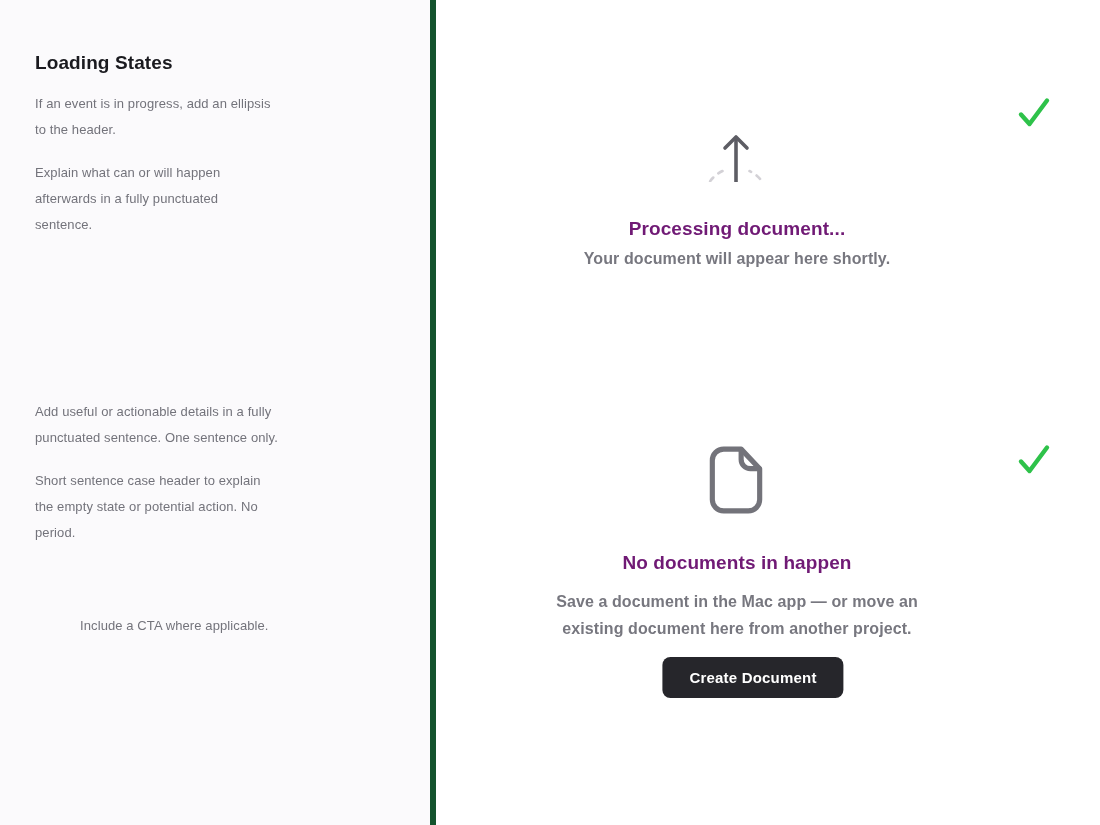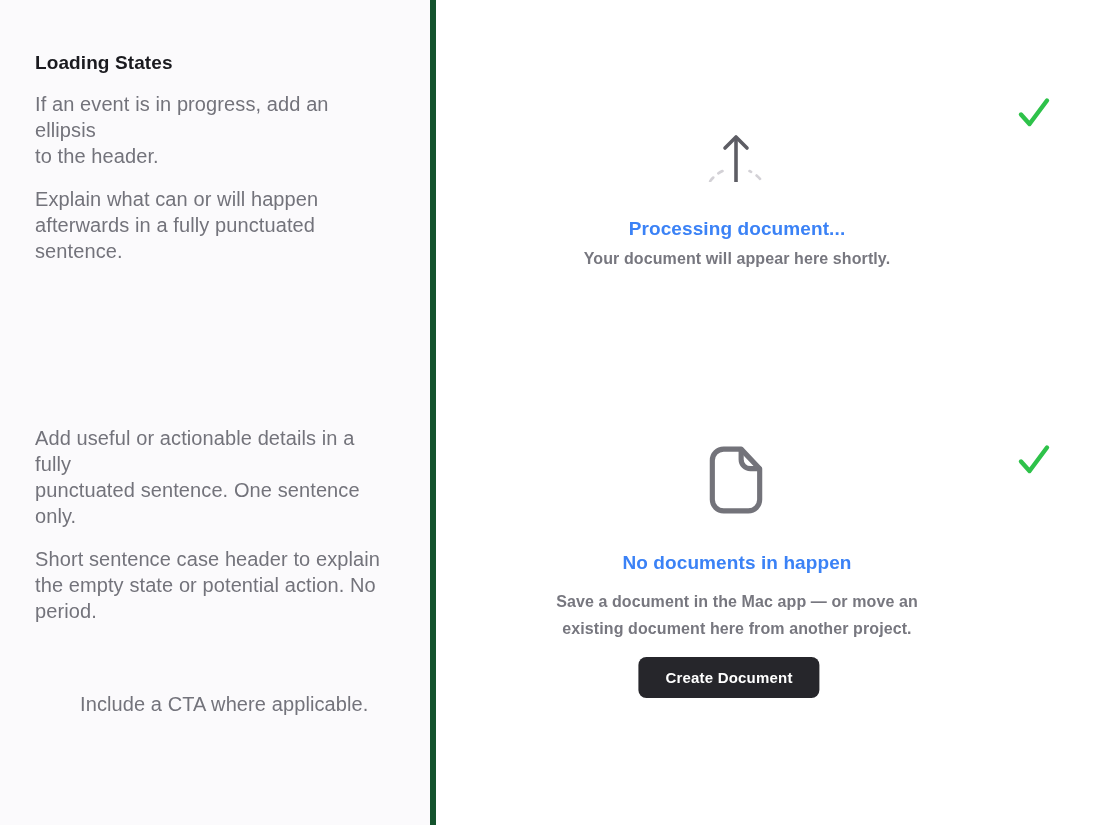--- a/index.html
+++ b/index.html
@@ -24,21 +24,21 @@
   }
   .section-title {
     font-size: 19px;
     font-weight: 700;
     color: #1a1a1f;
     line-height: 25px;
     letter-spacing: 0.1px;
     margin: 0 0 16px 0;
   }
   .guide-par {
-    font-size: 20px;
+    font-size: 13px;
     line-height: 26px;
     color: #73737b;
     letter-spacing: 0.1px;
     white-space: pre-line;
     margin: 0 0 17px 0;
   }
   .section-empty { margin-top: 161px; }
   .guide-par.cta-note { margin-top: 67px; margin-left: 45px; }
 
   
@@ -49,21 +49,21 @@
     background: #ffffff;
   }
   .example-title {
     position: absolute;
     left: 0; width: 600px;
     text-align: center;
     font-size: 19px;
     font-weight: 700;
     line-height: 28px;
     letter-spacing: 0.1px;
-    color: #3b82f6;
+    color: #701a75;
   }
   .example-subtitle {
     position: absolute;
     left: 0; width: 600px;
     text-align: center;
     font-size: 16px;
     color: #77777f;
     letter-spacing: 0.1px;
     white-space: pre-line;
     font-weight: bold;
@@ -74,21 +74,21 @@
   .check-1 { top: 95px; }
   .check-2 { top: 442px; }
   .t1 { top: 215px; }
   .s1 { top: 246px; line-height: 26px; }
   .t2 { top: 549px; }
   .s2 { top: 588px; line-height: 27px; }
 
   .cta-button {
     position: absolute;
     top: 657px;
-    left: 292px;
+    left: 316px;
     transform: translateX(-50%);
     height: 41px;
     padding: 0 27px;
     background: #26262b;
     color: #ffffff;
     border: none;
     border-radius: 8px;
     font-family: "Liberation Sans", sans-serif;
     font-size: 15px;
     font-weight: 700;

